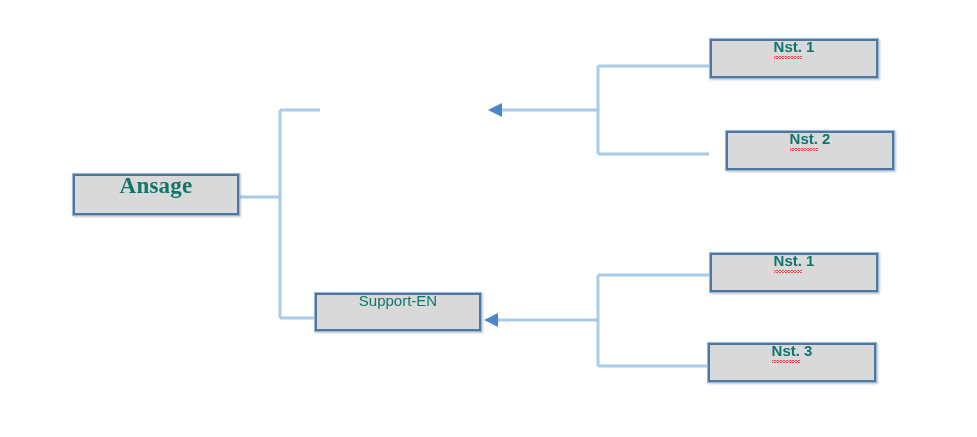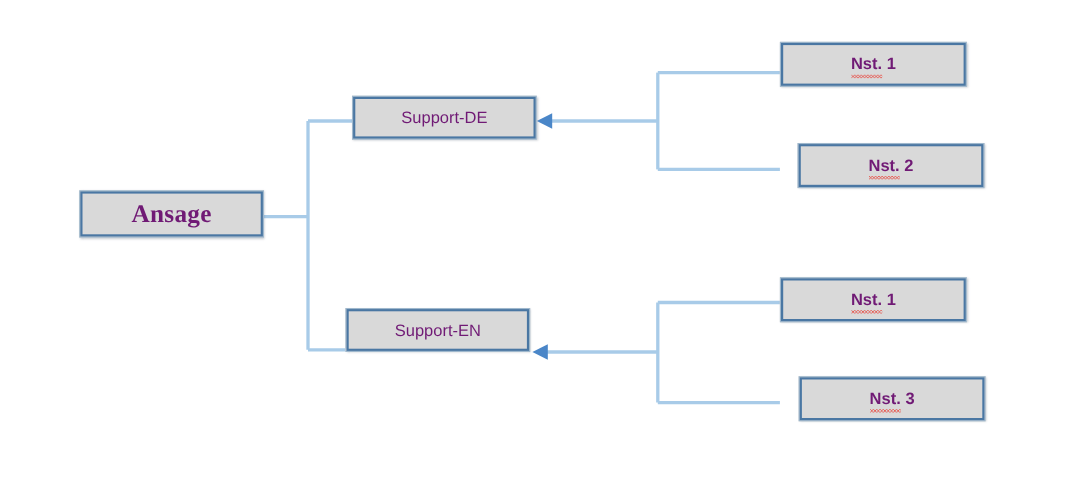--- a/index.html
+++ b/index.html
@@ -30,23 +30,23 @@
   
   .node {
     position: absolute;
     z-index: 2;
     box-sizing: border-box;
     background: #d9d9d9;
     border: 1px solid #9fb8cd;
     outline: 2px solid #4a77a3;
     outline-offset: -3px;
     display: flex;
-    align-items: center;
+    align-items: flex-start;
     justify-content: center;
-    color: #701a75;
+    color: #0f766e;
     text-align: center;
     box-shadow: 1px 1px 2px rgba(120,130,145,0.45);
   }
   .node .label {
     display: inline-block;
     line-height: 1;
     white-space: nowrap;
   }
   
   .node.root {
@@ -64,36 +64,36 @@
   
   .node.mid {
     width: 168px;
     height: 40px;
   }
   .node.mid .label {
     font-size: 15px;
     font-weight: 500;
   }
   .node.mid.de { left: 320px; top: 87px; }
-  .node.mid.en { left: 314px; top: 280px; }
+  .node.mid.en { left: 314px; top: 292px; }
 
   
   .node.leaf {
     width: 170px;
     height: 41px;
   }
   .node.leaf .label {
     font-size: 15px;
     font-weight: 600;
     position: relative;
   }
   .node.leaf.n1 { left: 709px; top: 38px; }
   .node.leaf.n2 { left: 725px; top: 130px; }
   .node.leaf.n3 { left: 709px; top: 252px; }
-  .node.leaf.n4 { left: 726px; top: 342px; }
+  .node.leaf.n4 { left: 707px; top: 342px; }
 
   
   .misspell {
     position: relative;
     padding-bottom: 1px;
   }
   .misspell::after {
     content: "";
     position: absolute;
     left: 0;
@@ -133,23 +133,20 @@
     </g>
 
     <polygon points="488,110 502,103 502,117" fill="#4a86c8"></polygon>
     <polygon points="484,320 498,313 498,327" fill="#4a86c8"></polygon>
   </svg>
 
   <div class="node root">
     <span class="label">Ansage</span>
   </div>
 
-  <div class="node mid de">
-    <span class="label">Support-DE</span>
-  </div>
 
   <div class="node mid en">
     <span class="label">Support-EN</span>
   </div>
 
   <div class="node leaf n1">
     <span class="label"><span class="misspell">Nst.</span>&nbsp;<span>1</span></span>
   </div>
 
   <div class="node leaf n2">

